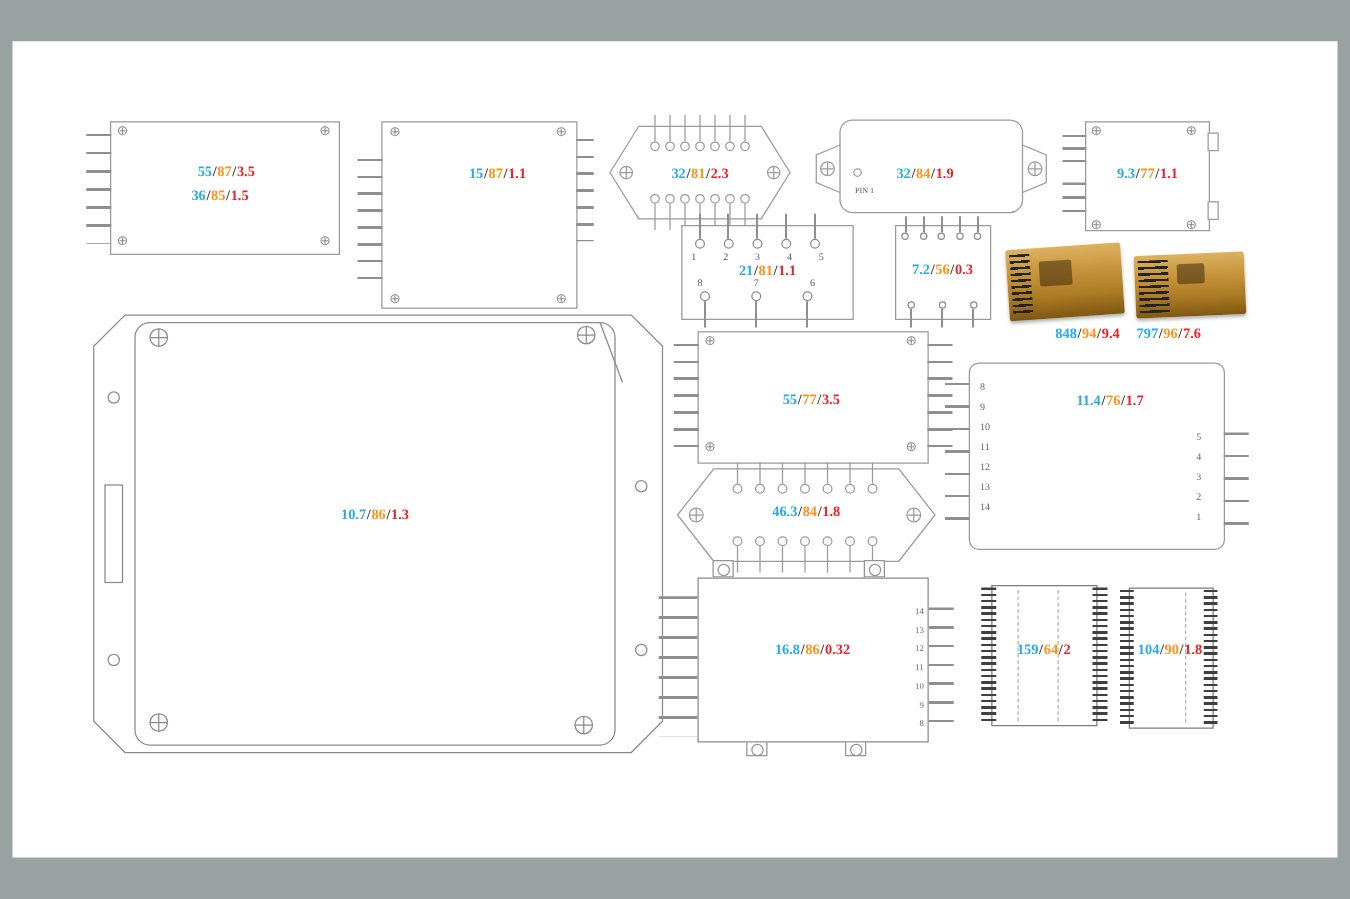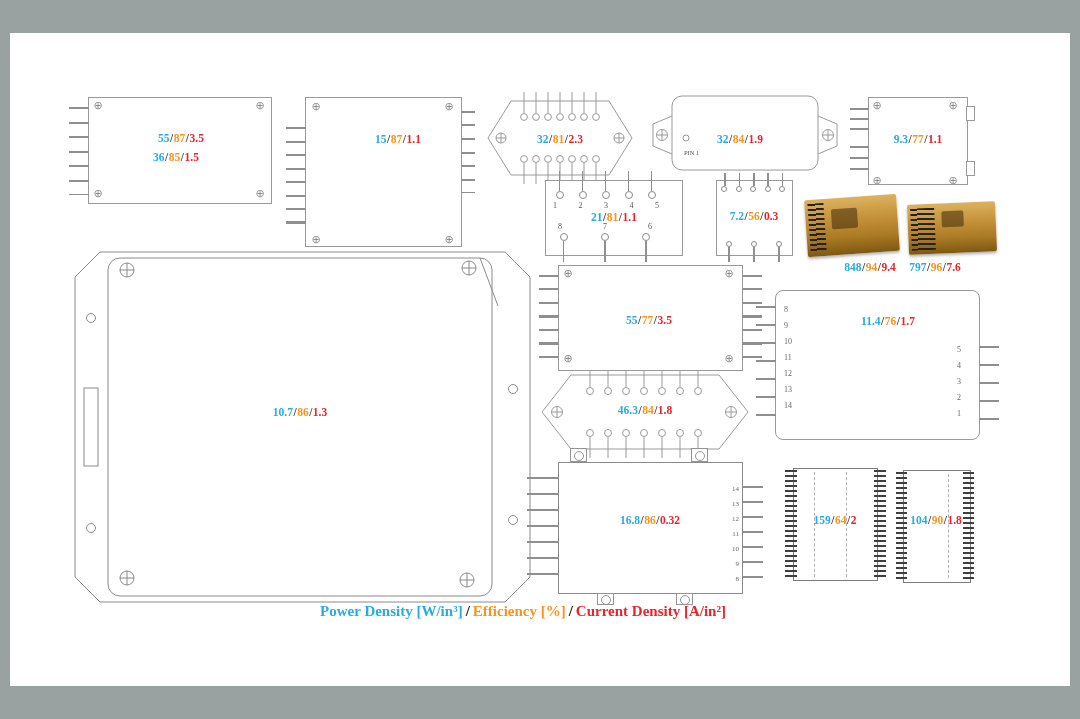--- a/index.html
+++ b/index.html
@@ -302,16 +302,13 @@
   </div>
 
   <div>
     <div class="box" style="left:903px;top:470px;width:68px;height:113px;border-color:#7c7c7c"></div>
     <div class="strip" style="left:896px;top:472px;width:11px;height:108px;background:repeating-linear-gradient(to bottom,#3f3f3f 0 2px,transparent 2px 5px)"></div>
     <div class="strip" style="left:963px;top:472px;width:11px;height:108px;background:repeating-linear-gradient(to bottom,#3f3f3f 0 2px,transparent 2px 5px)"></div>
     <div class="dashv" style="left:948px;top:474px;height:104px"></div>
     <div class="vals" style="left:936px;top:514px"><span class="pd">104</span><span class="sep">/</span><span class="eff">90</span><span class="sep">/</span><span class="cd">1.8</span></div>
   </div>
 
-  <div class="legend" style="left:523px;top:603px">
-    <span class="lpd">Power Density [W/in³]</span><span class="lsep">/</span><span class="leff">Efficiency [%]</span><span class="lsep">/</span><span class="lcd">Current Density [A/in²]</span>
-  </div>
 </div>
 
 </body></html>

